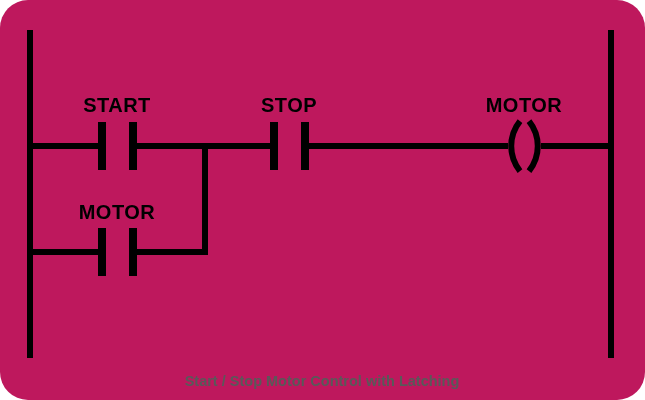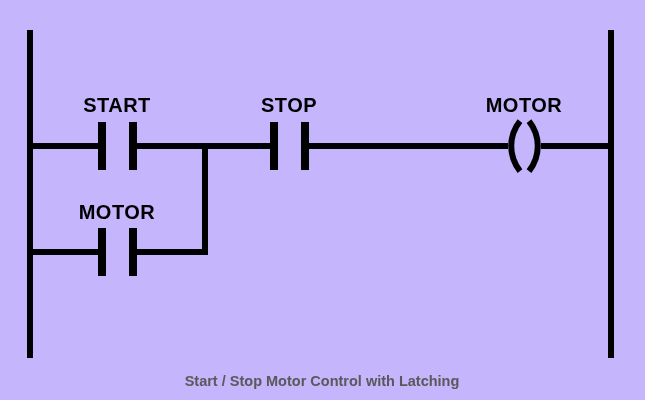--- a/index.html
+++ b/index.html
@@ -4,23 +4,24 @@
 <style>
   html, body {
     margin: 0;
     padding: 0;
     background: #ffffff;
   }
   .stage {
     position: relative;
     width: 645px;
     height: 400px;
-    background: #c4b5fd;
+    background: #be185d;
     overflow: hidden;
     font-family: "Liberation Sans", sans-serif;
+    border-radius: 28px;
   }
   svg {
     display: block;
   }
   .component-label {
     font-family: "Liberation Sans", "DejaVu Sans", sans-serif;
     font-weight: 700;
     font-size: 20px;
     letter-spacing: 0.5px;
   }

